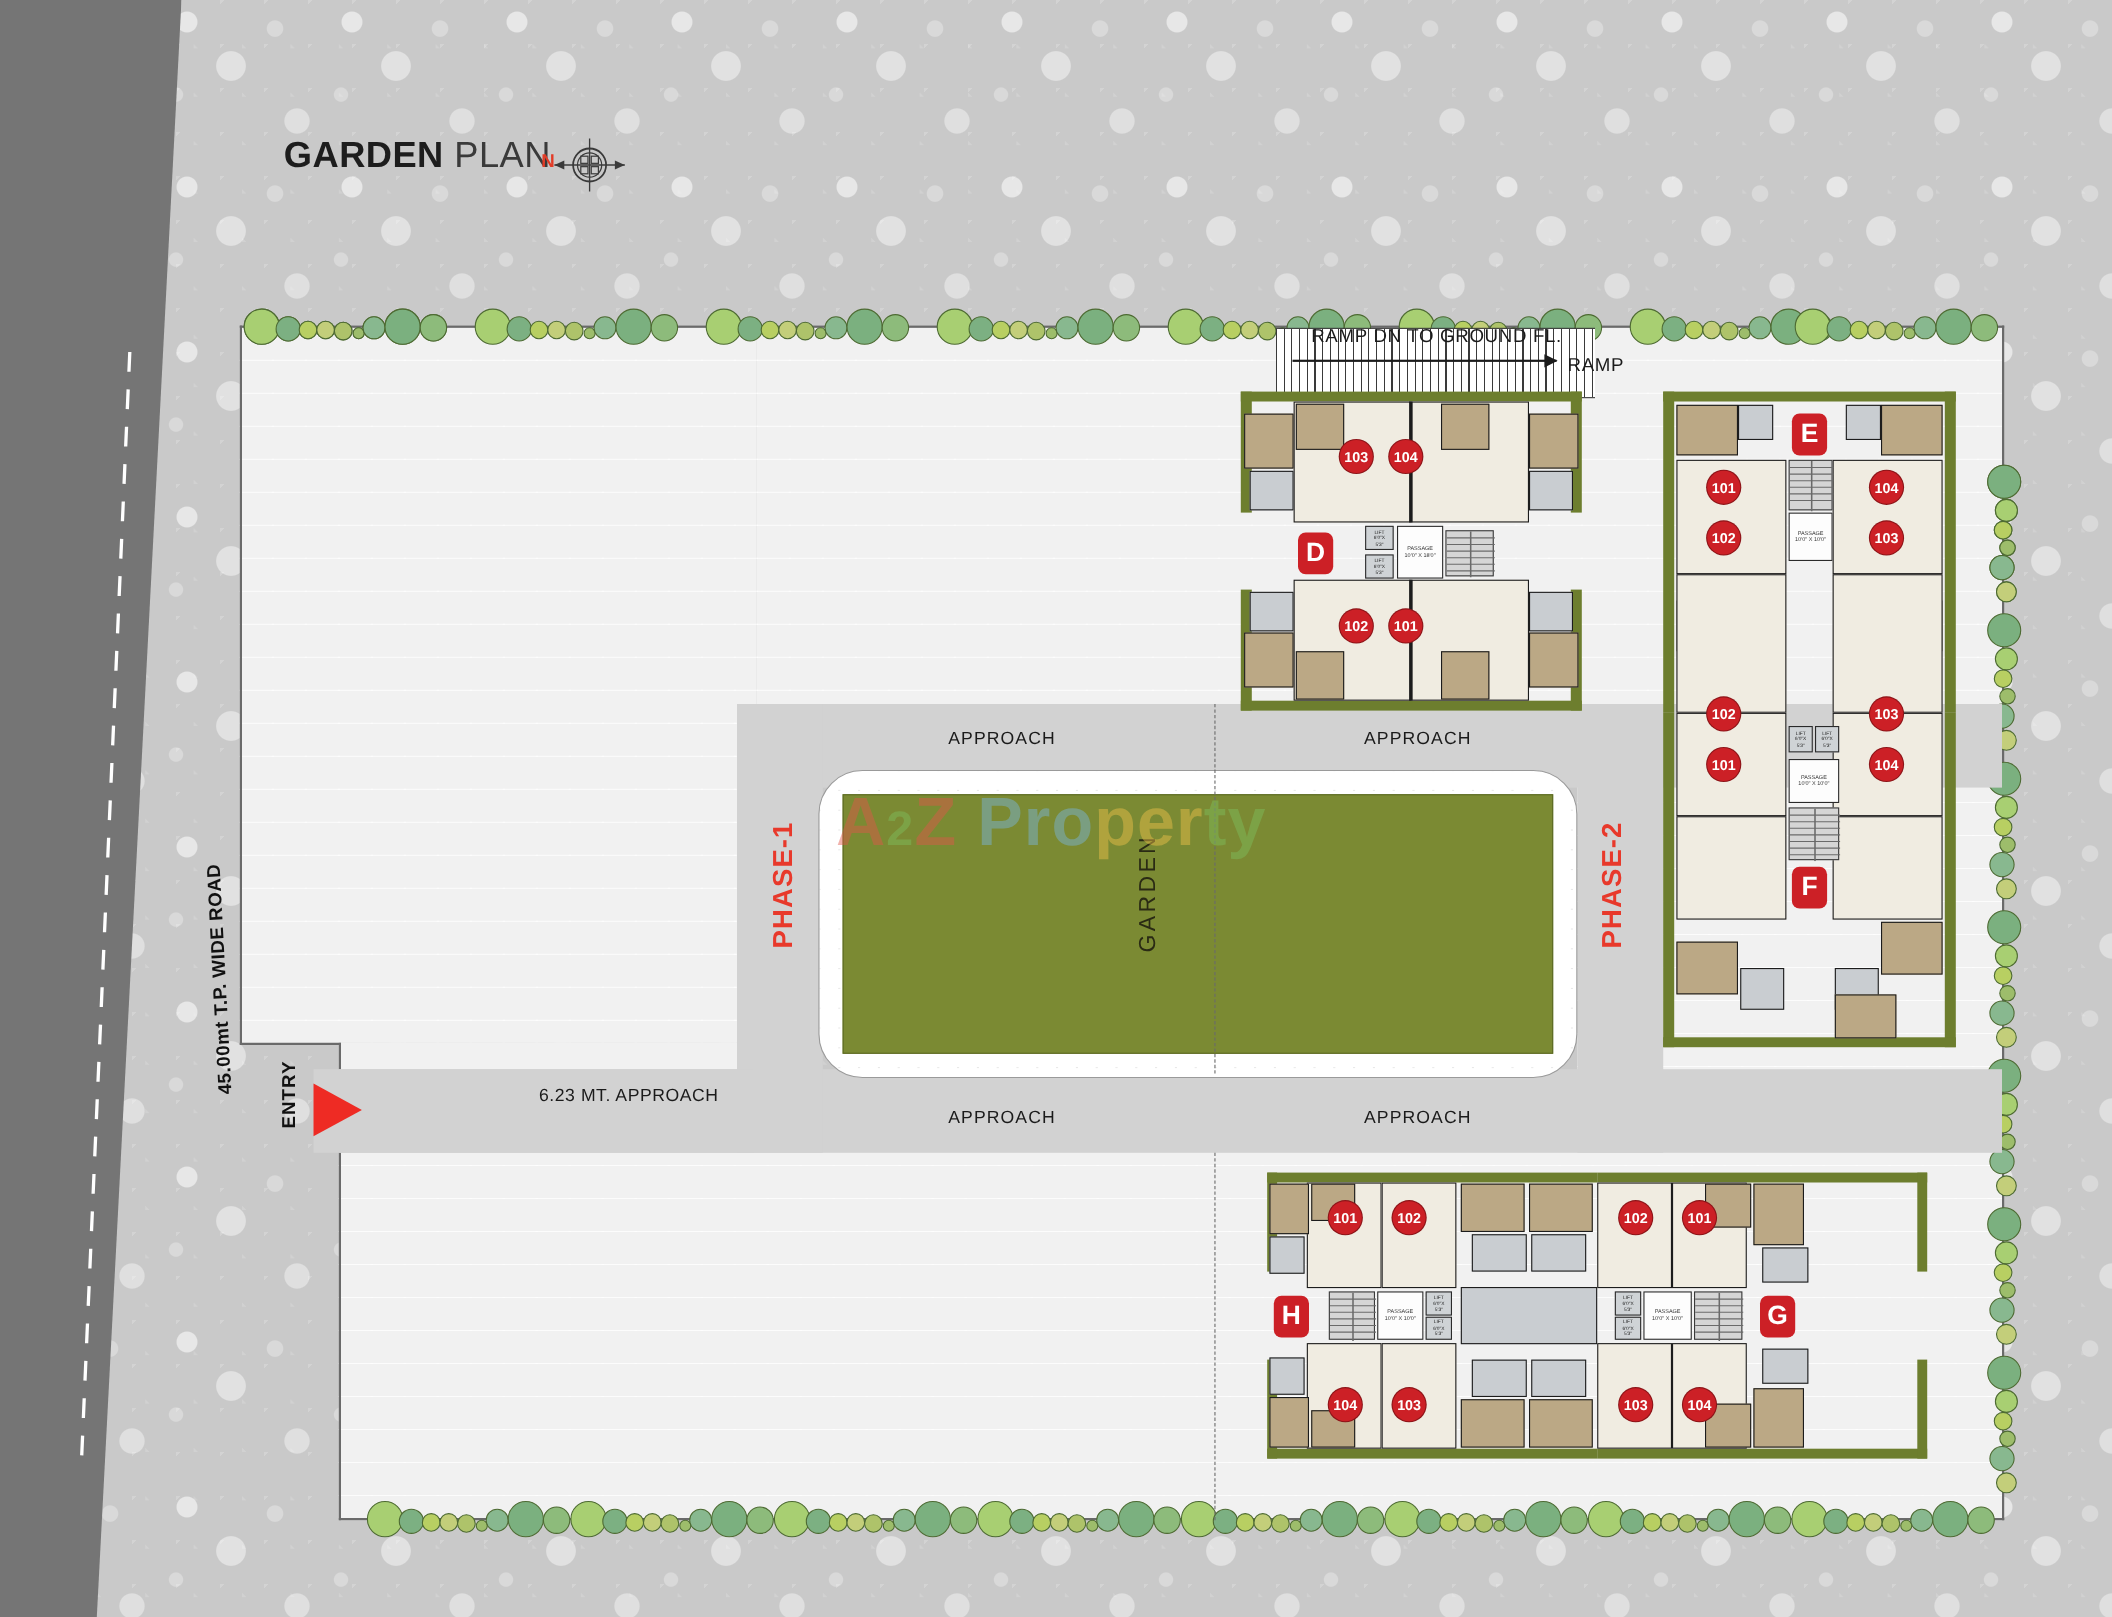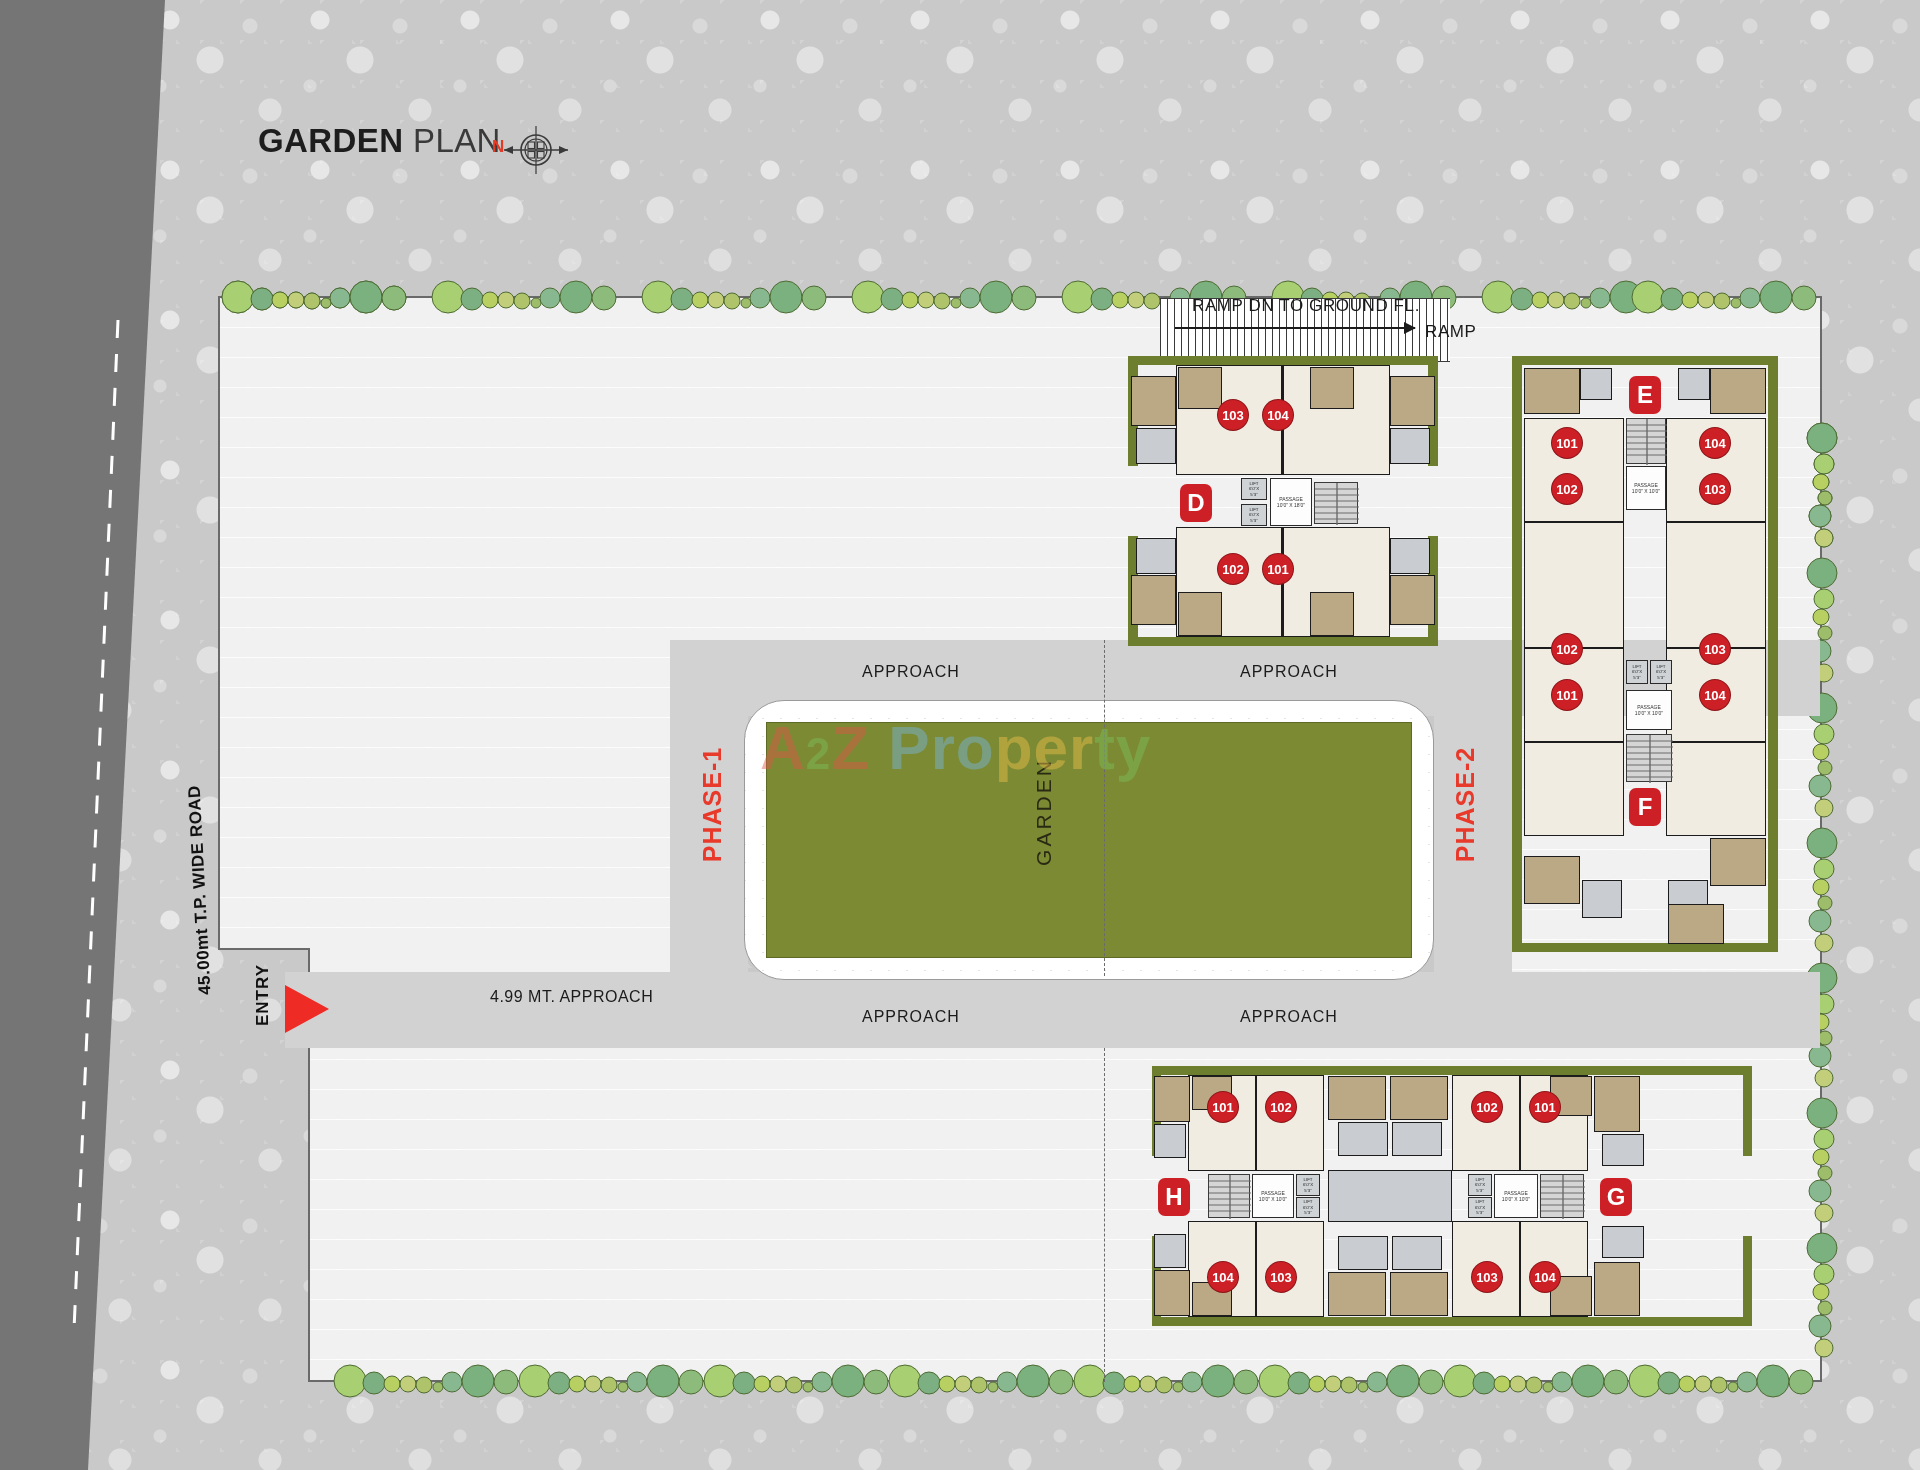--- a/index.html
+++ b/index.html
@@ -270,21 +270,21 @@
   <div class="approach" style="left:670px;top:640px;width:1150px;height:76px;"></div>
   <div class="approach" style="left:308px;top:972px;width:1512px;height:76px;"></div>
   <div class="approach" style="left:670px;top:640px;width:78px;height:408px;"></div>
   <div class="approach" style="left:1434px;top:640px;width:78px;height:408px;"></div>
   <div class="approach" style="left:285px;top:972px;width:400px;height:76px;"></div>
 
   <div class="lbl" style="left:862px;top:663px;font-size:16px;color:#1b1b1b;letter-spacing:1px;">APPROACH</div>
   <div class="lbl" style="left:1240px;top:663px;font-size:16px;color:#1b1b1b;letter-spacing:1px;">APPROACH</div>
   <div class="lbl" style="left:862px;top:1008px;font-size:16px;color:#1b1b1b;letter-spacing:1px;">APPROACH</div>
   <div class="lbl" style="left:1240px;top:1008px;font-size:16px;color:#1b1b1b;letter-spacing:1px;">APPROACH</div>
-  <div class="lbl" style="left:490px;top:988px;font-size:16px;color:#1b1b1b;letter-spacing:.5px;">4.99 MT. APPROACH</div>
+  <div class="lbl" style="left:490px;top:988px;font-size:16px;color:#1b1b1b;letter-spacing:.5px;">6.23 MT. APPROACH</div>
 
   <div id="entry-arrow"></div>
   <div id="entry-label" class="vtext" style="transform:rotate(-90deg);">ENTRY</div>
 
   <div id="garden-outer"></div>
   <div id="garden-inner"></div>
   <div id="garden-label" class="vtext" style="transform:rotate(-90deg);">GARDEN</div>
   <div class="dashline" style="left:1104px;top:640px;height:336px;"></div>
   <div class="dashline" style="left:1104px;top:1048px;height:334px;"></div>
 

